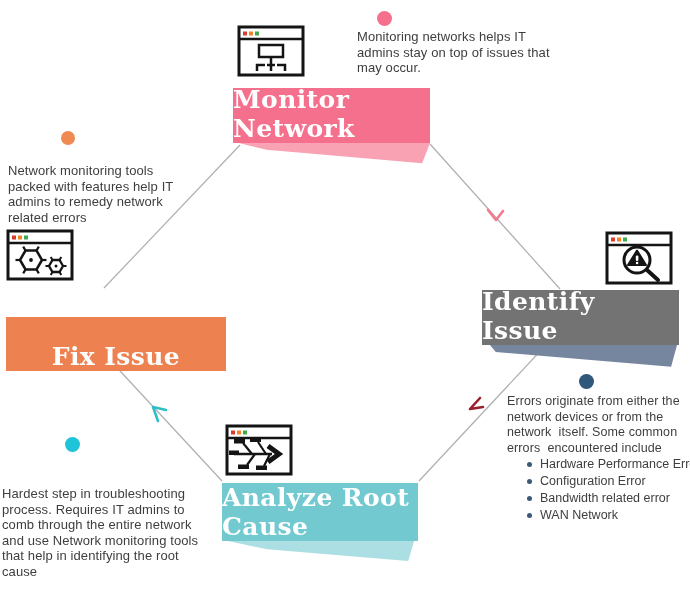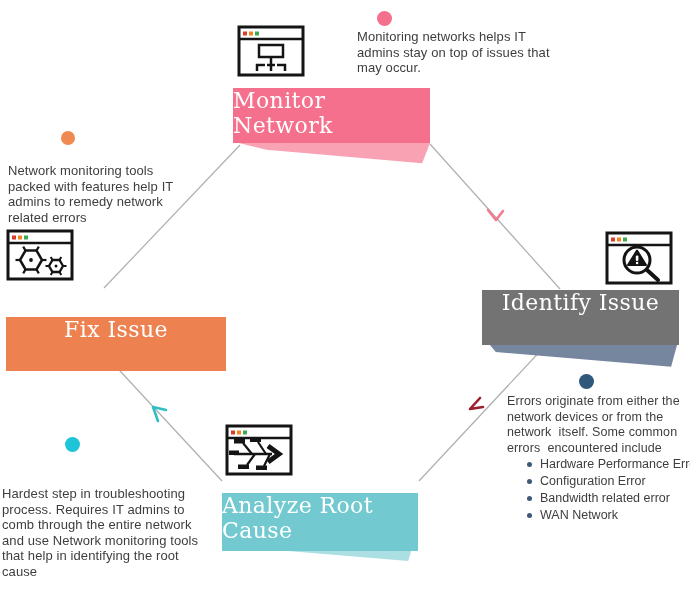--- a/index.html
+++ b/index.html
@@ -3,26 +3,26 @@
 <meta charset="utf-8">
 <style>
   html,body{margin:0;padding:0;background:#ffffff;}
   #canvas{position:relative;width:690px;height:590px;overflow:hidden;
           font-family:"Liberation Sans",sans-serif;background:#ffffff;}
 
   
   #lines{position:absolute;left:0;top:0;width:690px;height:590px;pointer-events:none;}
 
   
-  .banner{position:absolute;display:flex;align-items:flex-start;justify-content:center;
-          color:#ffffff;font-family:"DejaVu Serif",serif;font-weight:normal;
-          font-size:22px;letter-spacing:.4px;z-index:3;}
+  .banner{position:absolute;display:flex;align-items:flex-end;justify-content:center;
+          color:#ffffff;font-family:"DejaVu Serif",serif;font-weight:bold;
+          font-size:25px;letter-spacing:.4px;z-index:3;}
   .banner-monitor {left:233px;top:88px;width:197px;height:55px;background:#F4708C;}
   .banner-identify{left:482px;top:290px;width:197px;height:55px;background:#737373;}
-  .banner-analyze {left:222px;top:493px;width:196px;height:58px;background:#72CAD0;}
+  .banner-analyze {left:222px;top:483px;width:196px;height:58px;background:#72CAD0;}
   .banner-fix     {left:6px;top:289px;width:220px;height:54px;background:#EE8150;margin-top:28px;}
 
   
   .shadow{position:absolute;z-index:2;}
   .shadow-monitor {left:233px;top:142px;width:197px;height:23px;background:#F9A2B3;
                    clip-path:polygon(3% 4%,100% 4%,96% 92%,17% 34%);}
   .shadow-identify{left:482px;top:344px;width:197px;height:24px;background:#76869F;
                    clip-path:polygon(4% 4%,99% 4%,96% 95%,7% 33%);}
   .shadow-analyze {left:222px;top:540px;width:196px;height:22px;background:#ABDFE3;
                    clip-path:polygon(3% 5%,98% 5%,95% 95%,23% 42%);}

